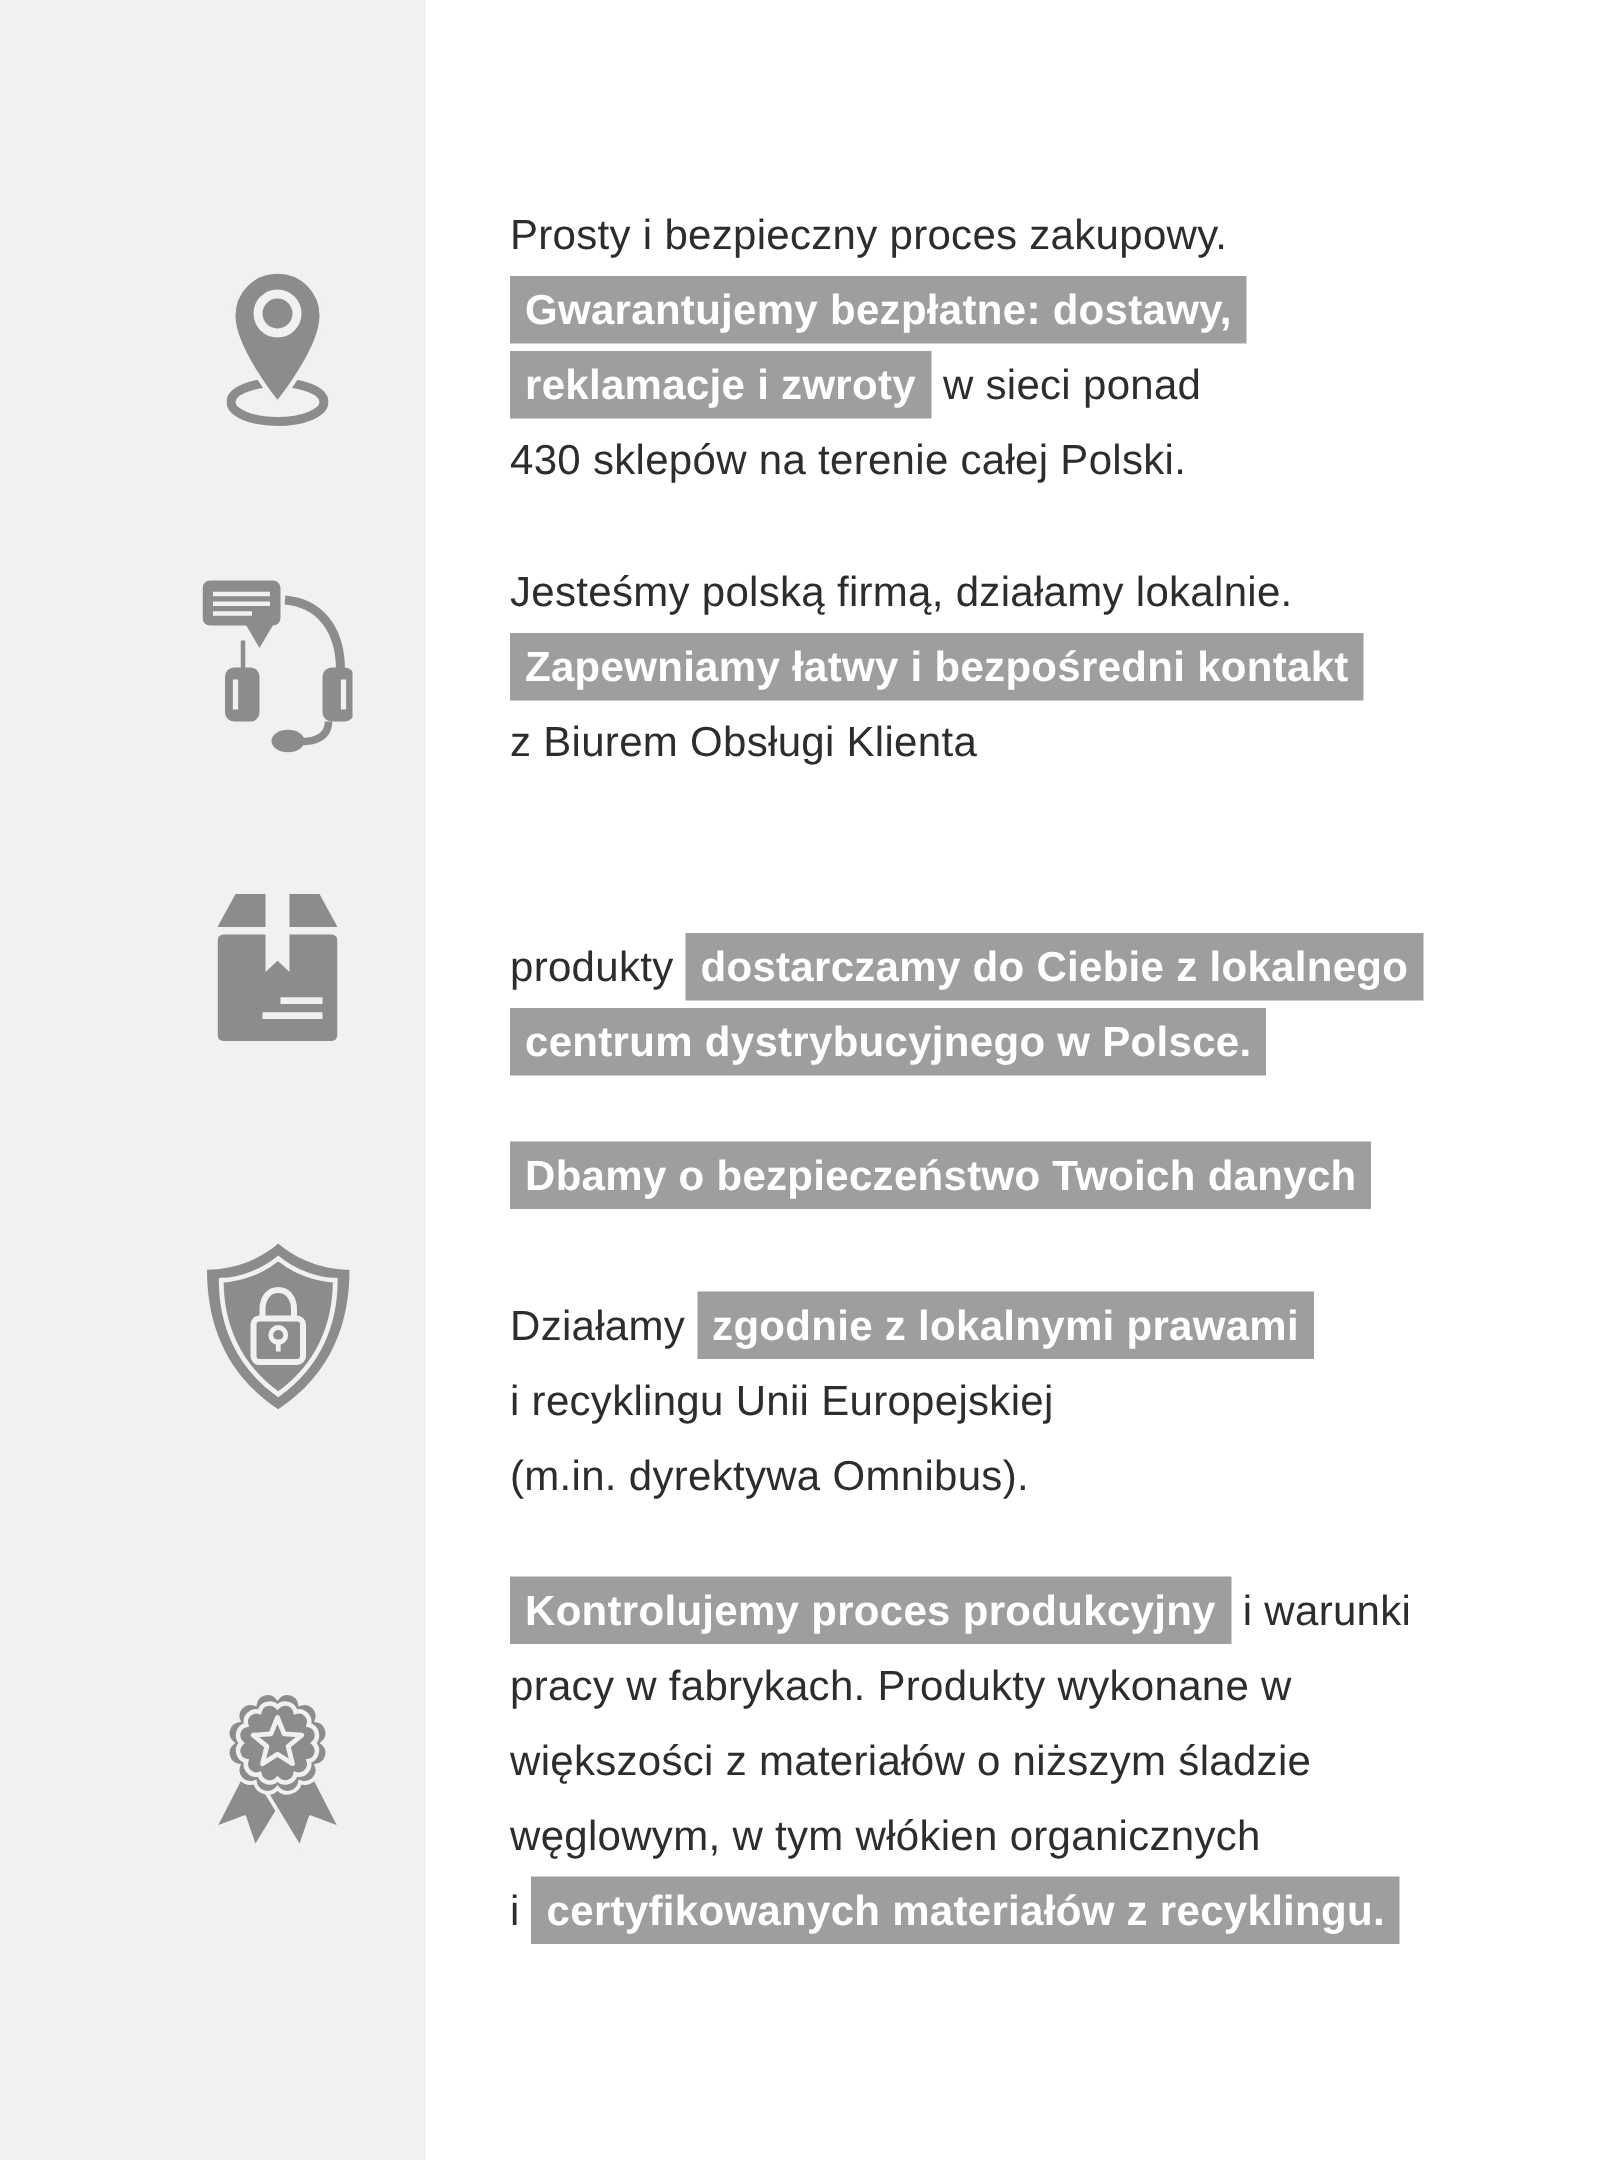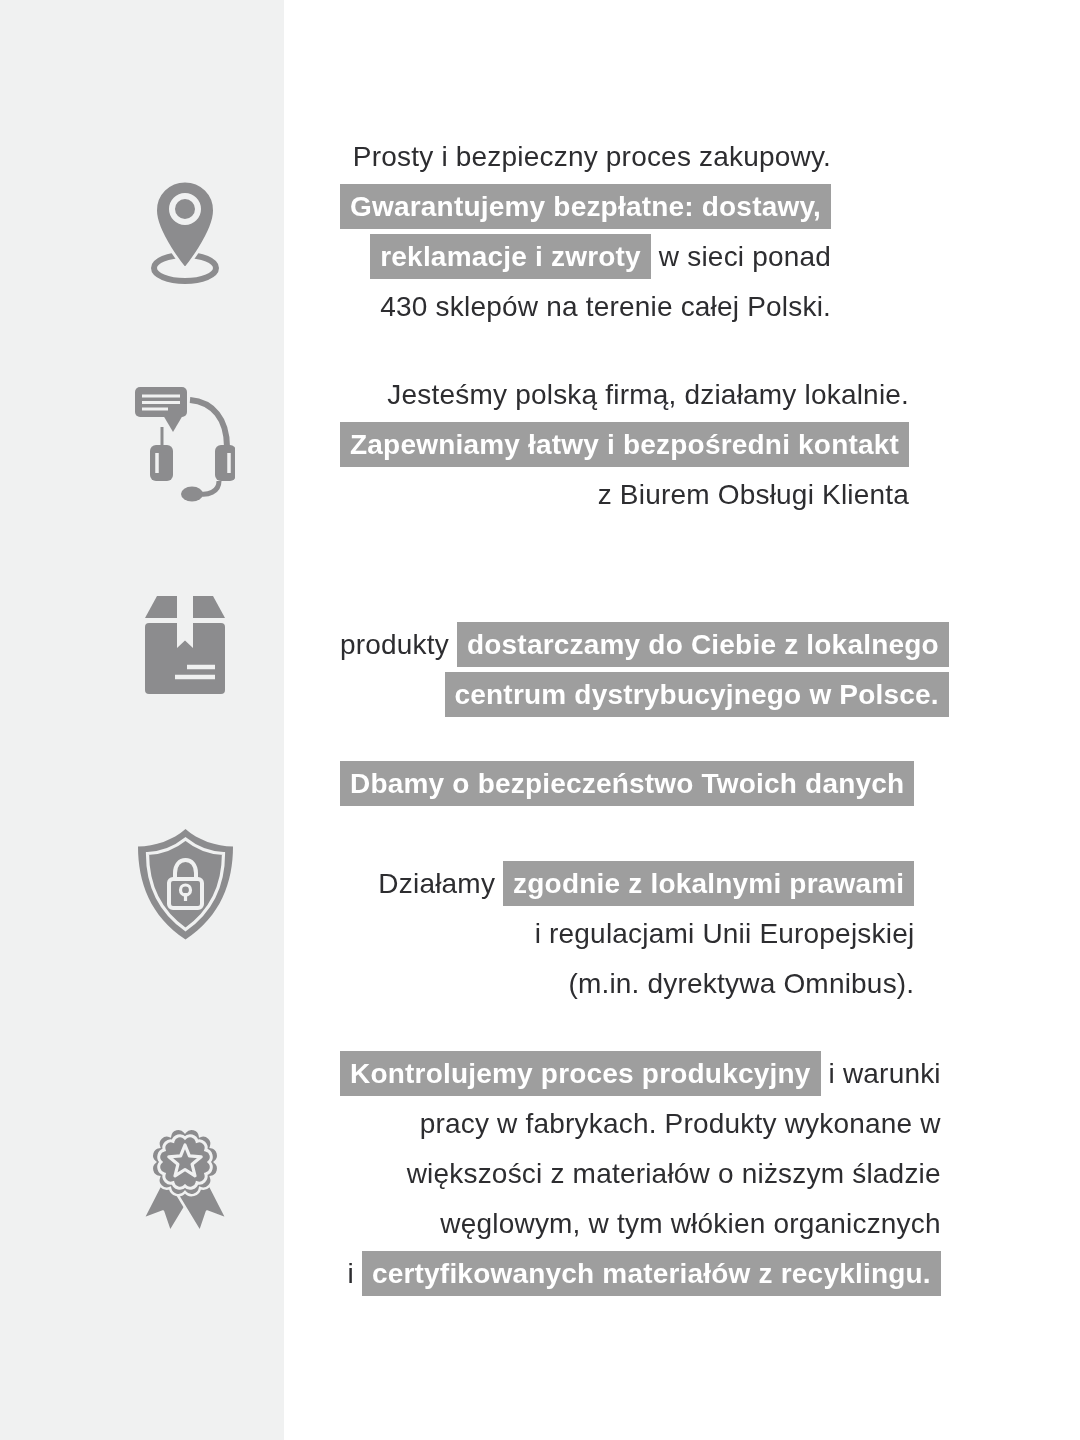--- a/index.html
+++ b/index.html
@@ -21,21 +21,21 @@
   .panel{
     position:absolute;left:0;top:0;
     width:284px;height:1440px;
     background:var(--panel);
   }
   #rows{
     position:relative;
     display:flex;flex-direction:column;
     width:1080px;
   }
-  .row{display:flex;align-items:center;text-align:right;}
+  .row{display:flex;align-items:center;}
   .row:nth-child(1){margin-top:132px;}
   .row:nth-child(2){margin-top:38px;}
   .row:nth-child(3){margin-top:50px;}
   .row:nth-child(4){margin-top:39px;}
   .row:nth-child(5){margin-top:40px;}
   .icon-cell{
     flex:0 0 284px;width:284px;
     display:flex;justify-content:center;align-items:center;
     position:relative;left:43px;
   }
@@ -107,21 +107,21 @@
       <div class="icon-cell">
   <svg width="105" height="111" viewBox="0 0 105 111">
     <path d="M52.5,0 C40,11 22,17.5 5,17.5 C5,53 17,87 52.5,110.5 C88,87 100,53 100,17.5 C83,17.5 65,11 52.5,0 Z" fill="var(--icon)"></path>
     <path d="M52.5,10 C42,18.5 28,24 14.5,24.5 C14.5,53 25,81 52.5,100.5 C80,81 90.5,53 90.5,24.5 C77,24 63,18.5 52.5,10 Z" fill="none" stroke="var(--panel)" stroke-width="3.2"></path>
     <path d="M42,51 L42,44 C42,36 46.5,31 52.5,31 C58.5,31 63,36 63,44 L63,51" fill="none" stroke="var(--panel)" stroke-width="4"></path>
     <rect x="36" y="50" width="33" height="29" rx="4" fill="none" stroke="var(--panel)" stroke-width="4"></rect>
     <circle cx="52.5" cy="61" r="5" fill="none" stroke="var(--panel)" stroke-width="3.2"></circle>
     <line x1="52.5" y1="64" x2="52.5" y2="72" stroke="var(--panel)" stroke-width="3.2"></line>
   </svg>
 </div>
-      <p class="text"><span class="hl">Dbamy o bezpieczeństwo Twoich danych</span><br><br><span class="plain">Działamy </span><span class="hl">zgodnie z lokalnymi prawami</span><br><span class="plain">i regulacjami Unii Europejskiej</span><br><span class="plain">(m.in. dyrektywa Omnibus).</span></p>
+      <p class="text"><span class="hl">Dbamy o bezpieczeństwo Twoich danych</span><br><br><span class="plain">Działamy </span><span class="hl">zgodnie z lokalnymi prawami</span><br><span class="plain">i recyklingu Unii Europejskiej</span><br><span class="plain">(m.in. dyrektywa Omnibus).</span></p>
     </section>
     <section class="row">
       <div class="icon-cell">
   <svg width="100" height="120" viewBox="0 0 100 120">
     <polygon points="30,62 8,105 28,97.5 35,118 58,80" fill="var(--icon)" stroke="var(--panel)" stroke-width="2.5" stroke-linejoin="round"></polygon>
     <polygon points="70,62 92,105 72,97.5 65,118 42,80" fill="var(--icon)" stroke="var(--panel)" stroke-width="2.5" stroke-linejoin="round"></polygon>
     <path d="M80,48 A8.5,8.5 0 0 1 76,63 A8.5,8.5 0 0 1 65,74 A8.5,8.5 0 0 1 50,78 A8.5,8.5 0 0 1 35,74 A8.5,8.5 0 0 1 24,63 A8.5,8.5 0 0 1 20,48 A8.5,8.5 0 0 1 24,33 A8.5,8.5 0 0 1 35,22 A8.5,8.5 0 0 1 50,18 A8.5,8.5 0 0 1 65,22 A8.5,8.5 0 0 1 76,33 A8.5,8.5 0 0 1 80,48 Z" fill="var(--icon)" stroke="var(--panel)" stroke-width="2.5"></path>
     <path d="M74,48 A7,7 0 0 1 70.8,60 A7,7 0 0 1 62,68.8 A7,7 0 0 1 50,72 A7,7 0 0 1 38,68.8 A7,7 0 0 1 29.2,60 A7,7 0 0 1 26,48 A7,7 0 0 1 29.2,36 A7,7 0 0 1 38,27.2 A7,7 0 0 1 50,24 A7,7 0 0 1 62,27.2 A7,7 0 0 1 70.8,36 A7,7 0 0 1 74,48 Z" fill="none" stroke="var(--panel)" stroke-width="3"></path>
     <path d="M50,31 L54.4,41.9 L66.2,42.8 L57.1,50.3 L60,61.8 L50,55.5 L40,61.8 L42.9,50.3 L33.8,42.8 L45.6,41.9 Z" fill="var(--icon)" stroke="var(--panel)" stroke-width="3.2" stroke-linejoin="round"></path>
   </svg>

